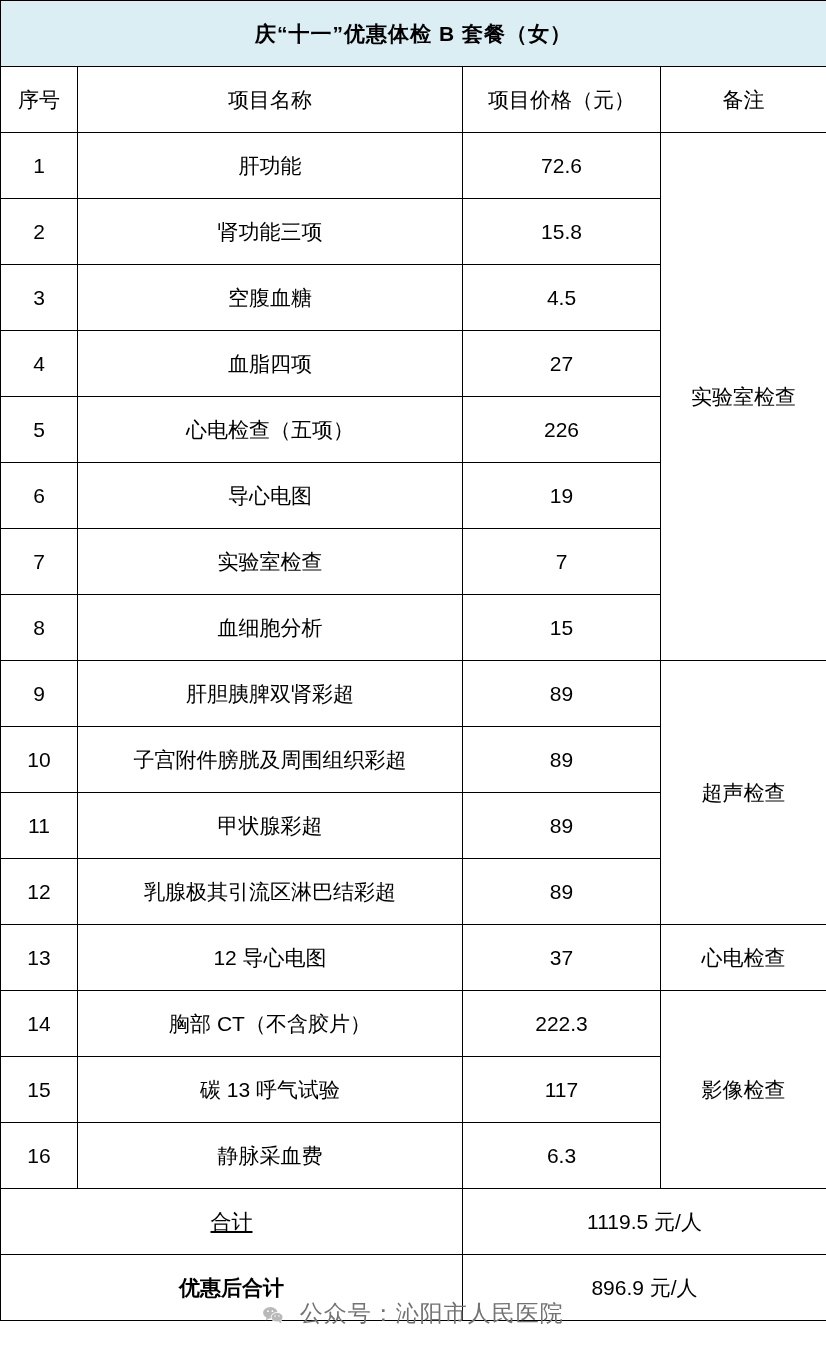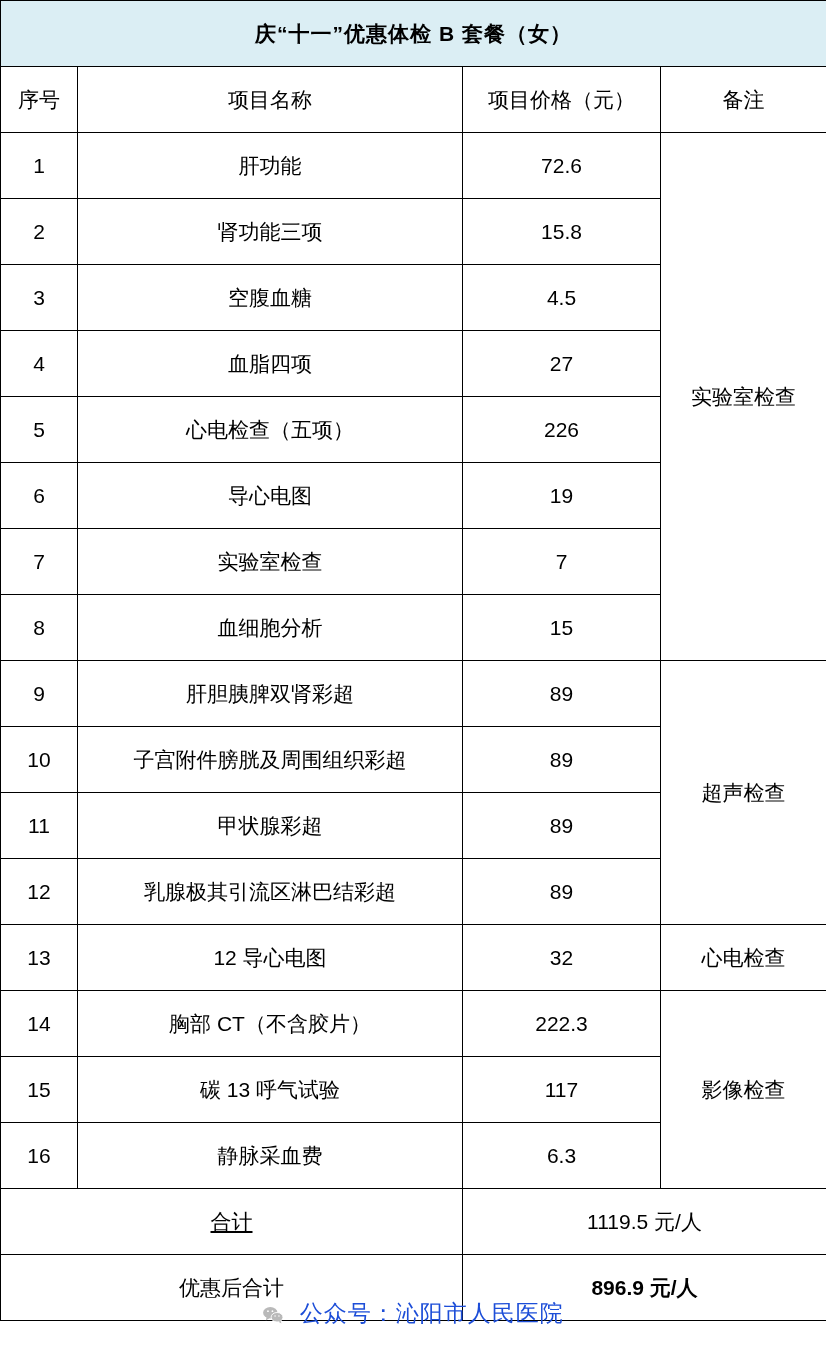--- a/index.html
+++ b/index.html
@@ -55,39 +55,39 @@
   }
   .total-label {
     font-size: 22px;
     text-decoration: underline;
   }
   .total-value {
     font-size: 23px;
   }
   .discount-label {
     font-size: 21px;
-    font-weight: normal;
+    font-weight: bold;
   }
   .discount-value {
     font-size: 23px;
-    font-weight: bold;
+    font-weight: normal;
   }
   .item-name { font-size: 21px; }
   .item-price { font-size: 21px; }
   .row-no { font-size: 20px; }
 
   
   .watermark {
     position: absolute;
     left: 0;
     right: 0;
     bottom: 26px;
     text-align: center;
     font-size: 23px;
-    color: #1d4ed8;
+    color: #737373;
     pointer-events: none;
     white-space: nowrap;
     letter-spacing: 1px;
   }
   .watermark .wm-icon {
     display: inline-block;
     width: 22px;
     height: 18px;
     margin-right: 8px;
     vertical-align: -3px;
@@ -176,21 +176,21 @@
       </tr>
       <tr>
         <td class="row-no">12</td>
         <td class="item-name">乳腺极其引流区淋巴结彩超</td>
         <td class="item-price">89</td>
       </tr>
 
       <tr>
         <td class="row-no">13</td>
         <td class="item-name">12 导心电图</td>
-        <td class="item-price">32</td>
+        <td class="item-price">37</td>
         <td class="note-cell">心电检查</td>
       </tr>
 
       <tr>
         <td class="row-no">14</td>
         <td class="item-name">胸部 CT（不含胶片）</td>
         <td class="item-price">222.3</td>
         <td class="note-cell" rowspan="3">影像检查</td>
       </tr>
       <tr>

